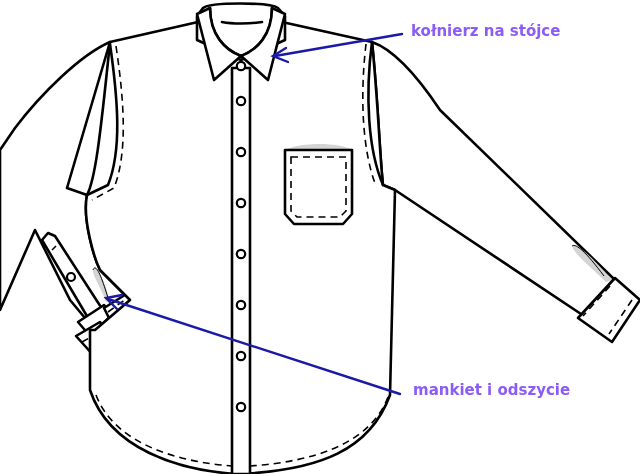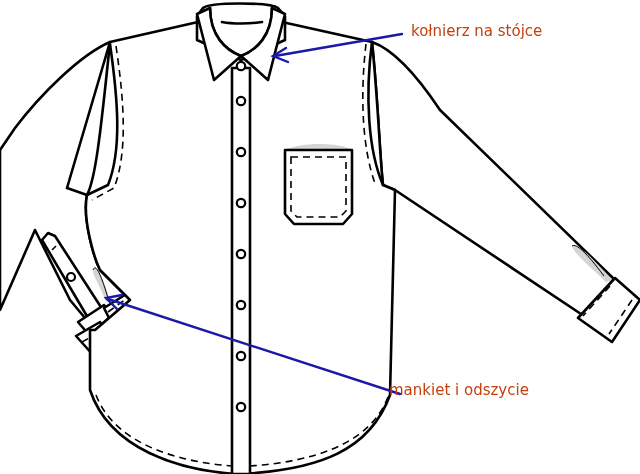--- a/index.html
+++ b/index.html
@@ -1,28 +1,28 @@
 <!DOCTYPE html>
 <html><head>
   <meta charset="utf-8">
   <style>
     html, body { margin: 0; padding: 0; background: #ffffff; }
     body { width: 640px; height: 474px; overflow: hidden; position: relative; }
     #canvas { position: absolute; left: 0; top: 0; width: 640px; height: 474px; }
     .label {
       position: absolute;
       font-family: "DejaVu Sans", "Liberation Sans", sans-serif;
-      font-weight: normal;
+      font-weight: bold;
       font-size: 15px;
       line-height: 19px;
-      color: #c2410c;
+      color: #8b5cf6;
       white-space: nowrap;
     }
     #label-collar { left: 411px; top: 22px; }
-    #label-cuff { left: 389px; top: 381px; }
+    #label-cuff { left: 413px; top: 381px; }
     .stroke { fill: none; stroke: #000; stroke-width: 2.6; stroke-linejoin: round; stroke-linecap: round; }
     .fill-w { fill: #fff; stroke: #000; stroke-width: 2.6; stroke-linejoin: round; }
     .dash { fill: none; stroke: #000; stroke-width: 1.6; stroke-dasharray: 7 5; }
     .btn { fill: #fff; stroke: #000; stroke-width: 2.2; }
     .shade { fill: #d4d4d4; stroke: none; }
     .arrow { stroke: #1a1aa6; stroke-width: 2.4; fill: none; stroke-linecap: round; }
   </style>
 </head>
 <body>
 

